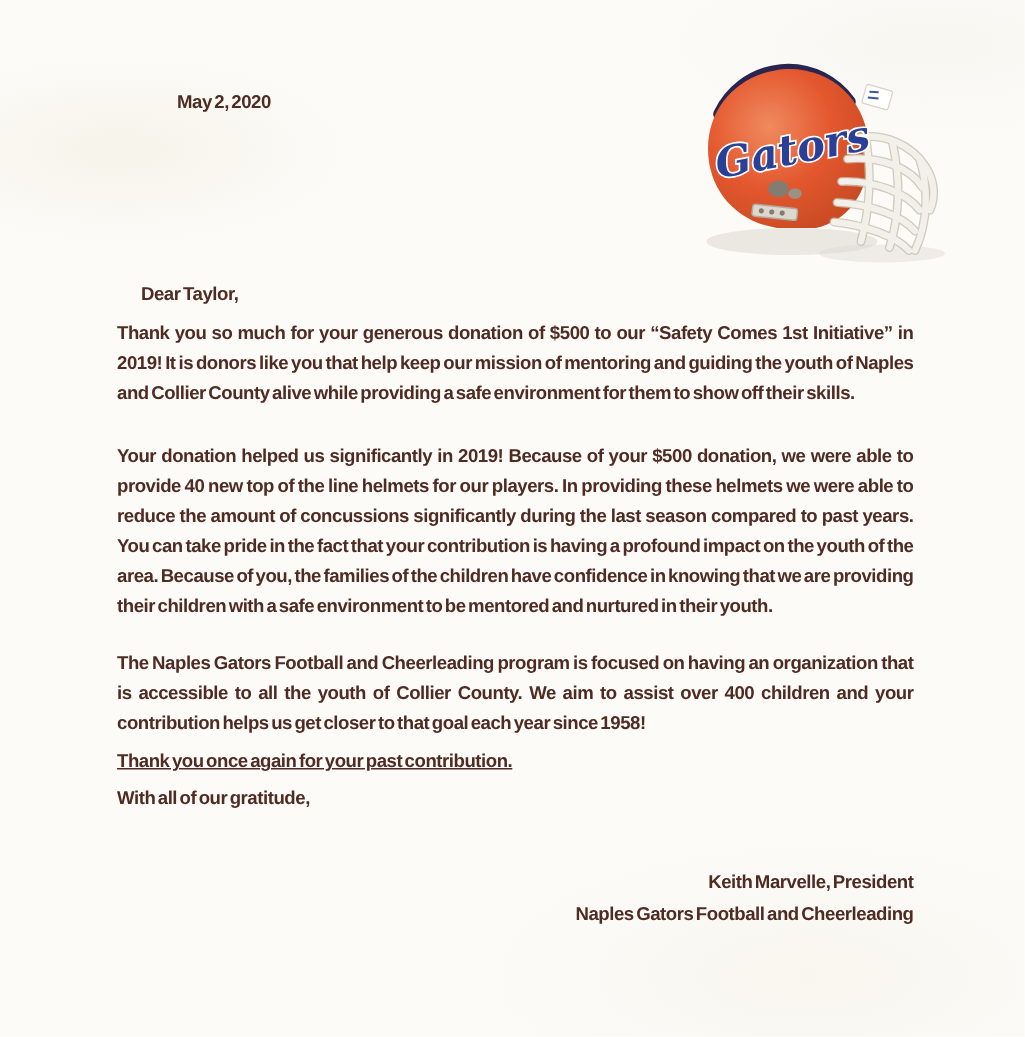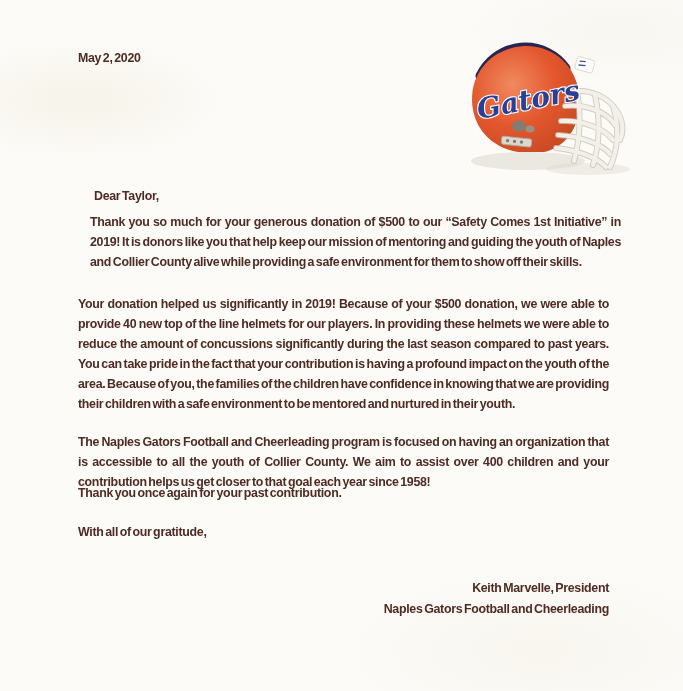--- a/index.html
+++ b/index.html
@@ -40,29 +40,29 @@
     width: 178px;
     height: 136px;
   }
   .logo svg { width: 100%; height: 100%; display: block; }
 </style>
 </head>
 <body>
 
 <div class="page">
 
-  <div class="txt" style="top:48px;">May 2, 2020</div>
+  <div class="txt" style="top:58px;margin-left:40px;">May 2, 2020</div>
 
 
   <div class="txt" style="top:186px;padding-left:16px;">Dear Taylor,</div>
 
-  <div class="txt para" style="top:212px;margin-left:12px;">Thank you so much for your generous donation of $500 to our “Safety Comes 1st Initiative” in 2019! It is donors like you that help keep our mission of mentoring and guiding the youth of Naples and Collier County alive while providing a safe environment for them to show off their skills.</div>
+  <div class="txt para" style="top:212px;">Thank you so much for your generous donation of $500 to our “Safety Comes 1st Initiative” in 2019! It is donors like you that help keep our mission of mentoring and guiding the youth of Naples and Collier County alive while providing a safe environment for them to show off their skills.</div>
   <div class="txt para" style="top:294px;">Your donation helped us significantly in 2019! Because of your $500 donation, we were able to provide 40 new top of the line helmets for our players. In providing these helmets we were able to reduce the amount of concussions significantly during the last season compared to past years. You can take pride in the fact that your contribution is having a profound impact on the youth of the area. Because of you, the families of the children have confidence in knowing that we are providing their children with a safe environment to be mentored and nurtured in their youth.</div>
   <div class="txt para" style="top:432px;">The Naples Gators Football and Cheerleading program is focused on having an organization that is accessible to all the youth of Collier County.  We aim to assist over 400 children and your contribution helps us get closer to that goal each year since 1958!</div>
-  <div class="txt" style="top:483px;">Thank you once again for your past contribution.</div>
+  <div class="txt" style="top:497px;text-decoration:underline;">Thank you once again for your past contribution.</div>
 
   <div class="txt" style="top:522px;">With all of our gratitude,</div>
 
   <div class="txt sig" style="top:578px;text-align:right;">
     <div>Keith Marvelle, President</div>
     <div>Naples Gators Football and Cheerleading</div>
   </div>
 
   <div class="logo">
     <svg viewBox="0 0 178 136">

